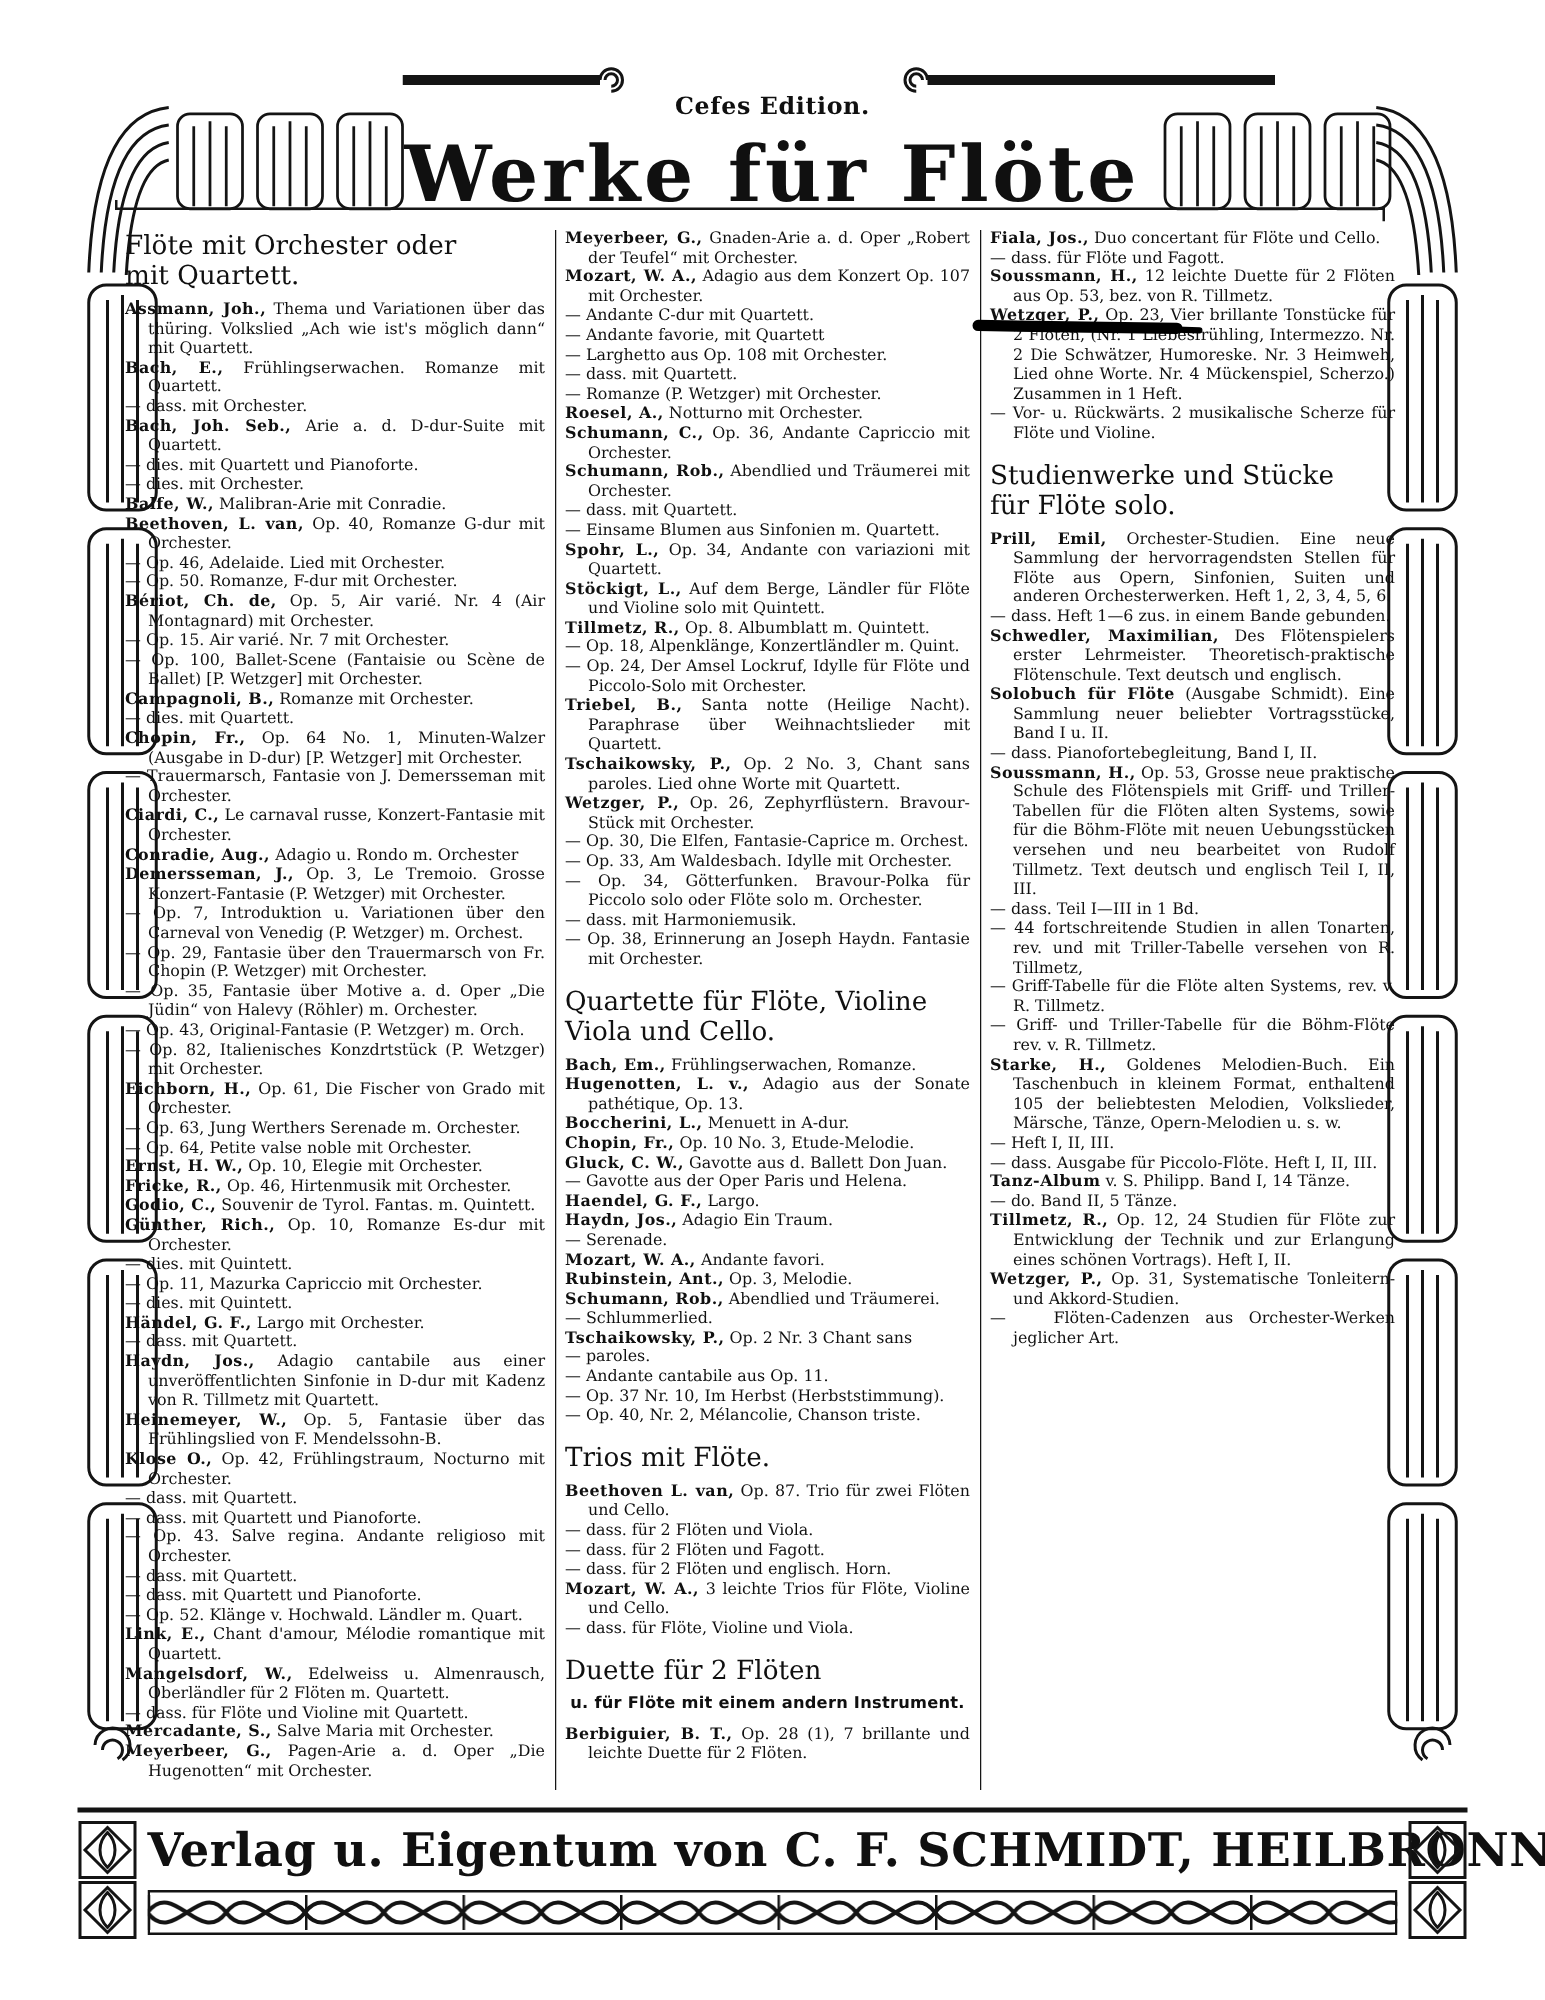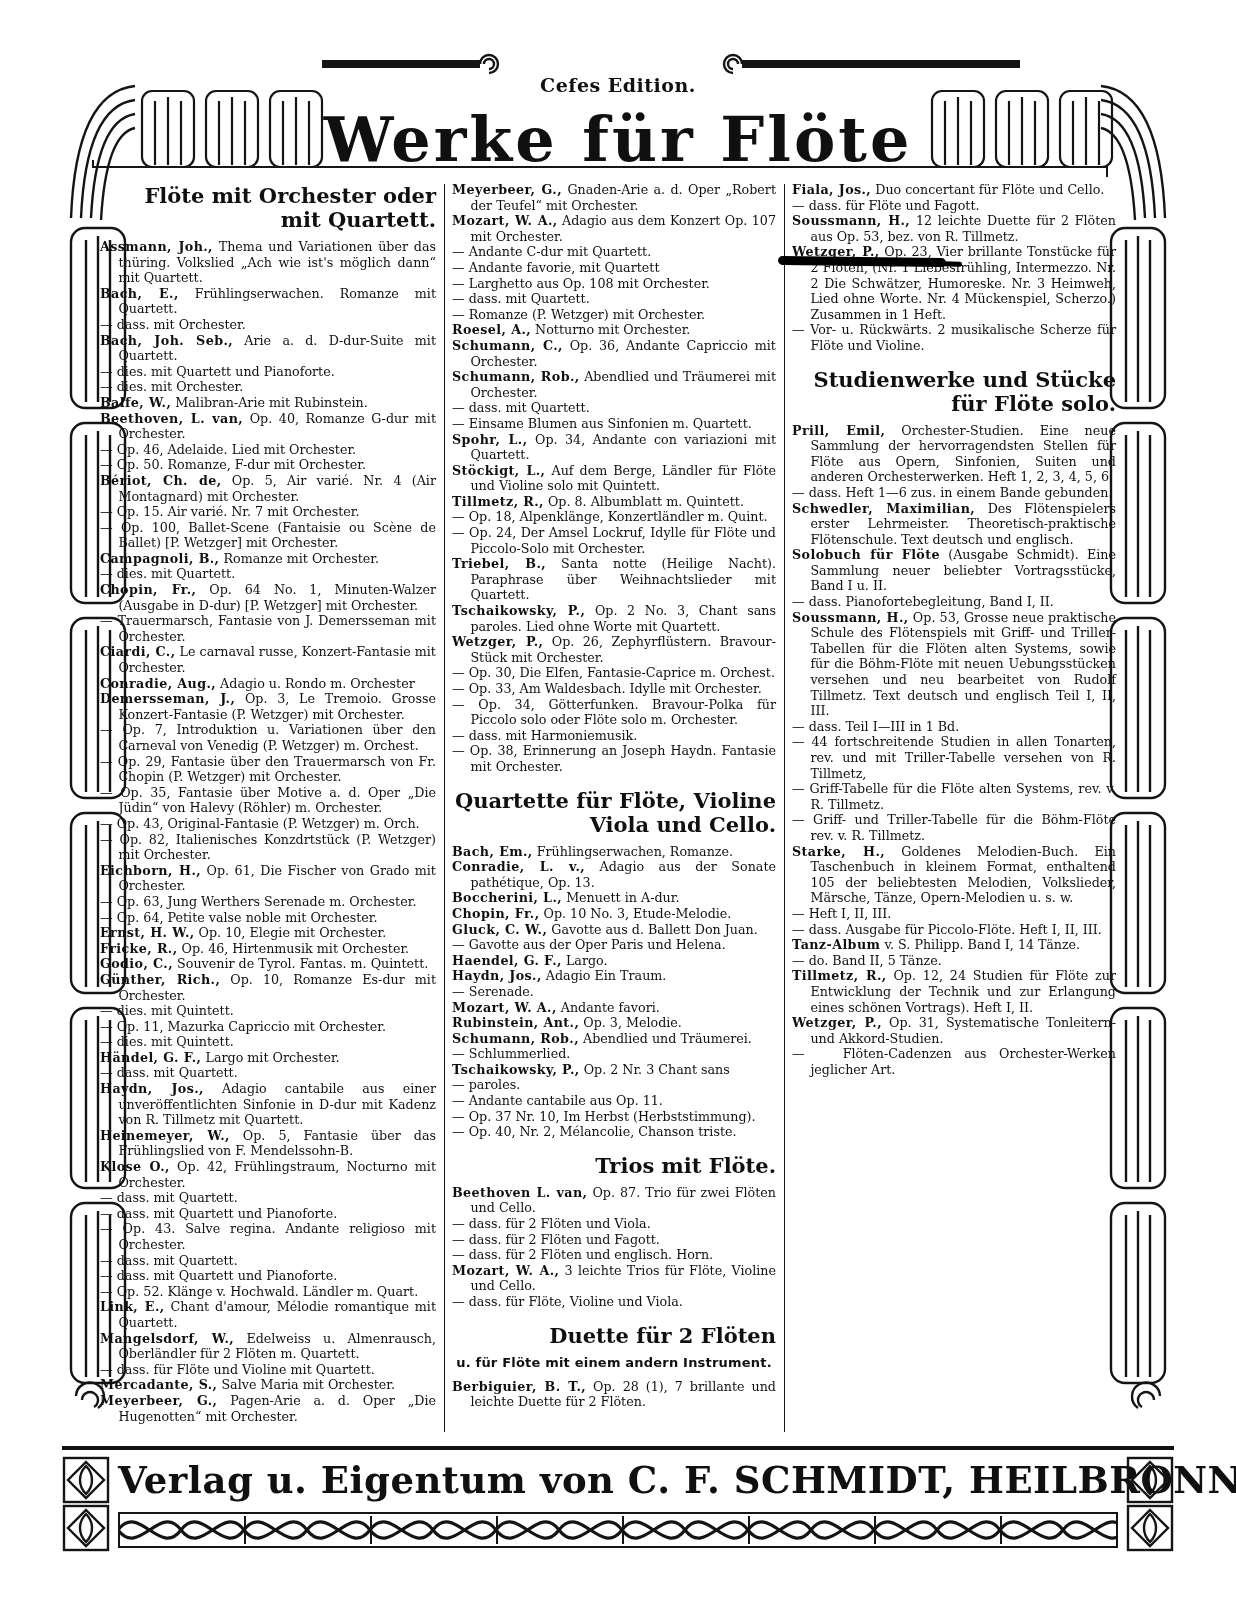--- a/index.html
+++ b/index.html
@@ -31,21 +31,21 @@
   .col{position:absolute;top:0;}
   .col1{left:0;width:336px;}
   .col2{left:352px;width:324px;}
   .col3{left:692px;width:324px;}
   .divider{position:absolute;top:2px;height:1248px;width:1px;background:#161616;}
   .div1{left:344px;}
   .div2{left:684px;}
   .entry{margin:0;padding-left:1.45em;text-indent:-1.45em;text-align:justify;
     font-size:12.7px;line-height:15.6px;position:relative;}
   .entry b{letter-spacing:0.4px;}
-  .sec-h{text-align:right;font-weight:bold;font-size:21px;line-height:24px;margin:14px 0 7px;}
+  .sec-h{text-align:left;font-weight:normal;font-size:21px;line-height:24px;margin:14px 0 7px;}
   .col .sec-h:first-child{margin-top:2px;}
   .sec-sub{text-align:center;font-weight:bold;font-size:13px;line-height:18px;
     font-family:"DejaVu Sans","Liberation Sans",sans-serif;margin:-1px 0 7px;letter-spacing:0.2px;}
   
   .ink{position:absolute;background:#000;display:block;}
   .ink1{left:-14px;top:13px;width:168px;height:9px;border-radius:5px;transform:rotate(0.8deg);}
   .ink2{left:118px;top:17px;width:52px;height:5px;border-radius:3px;transform:rotate(2deg);}
   
   .footer{position:absolute;left:62px;top:1446px;width:1112px;height:104px;border-top:4px solid #131313;}
   .footer-corner{position:absolute;top:6px;}
@@ -197,21 +197,21 @@
       <div class="sec-h">
         <div>Flöte mit Orchester oder</div>
         <div>mit Quartett.</div>
       </div>
       <p class="entry"><b>Assmann, Joh.,</b> <span>Thema und Variationen über das thüring. Volkslied „Ach wie ist's möglich dann“ mit Quartett.</span></p>
       <p class="entry"><b>Bach, E.,</b> <span>Frühlingserwachen. Romanze mit Quartett.</span></p>
       <p class="entry"><span>— dass. mit Orchester.</span></p>
       <p class="entry"><b>Bach, Joh. Seb.,</b> <span>Arie a. d. D-dur-Suite mit Quartett.</span></p>
       <p class="entry"><span>— dies. mit Quartett und Pianoforte.</span></p>
       <p class="entry"><span>— dies. mit Orchester.</span></p>
-      <p class="entry"><b>Balfe, W.,</b> <span>Malibran-Arie mit Rubinstein.</span></p>
+      <p class="entry"><b>Balfe, W.,</b> <span>Malibran-Arie mit Conradie.</span></p>
       <p class="entry"><b>Beethoven, L. van,</b> <span>Op. 40, Romanze G-dur mit Orchester.</span></p>
       <p class="entry"><span>— Op. 46, Adelaide. Lied mit Orchester.</span></p>
       <p class="entry"><span>— Op. 50. Romanze, F-dur mit Orchester.</span></p>
       <p class="entry"><b>Bériot, Ch. de,</b> <span>Op. 5, Air varié. Nr. 4 (Air Montagnard) mit Orchester.</span></p>
       <p class="entry"><span>— Op. 15. Air varié. Nr. 7 mit Orchester.</span></p>
       <p class="entry"><span>— Op. 100, Ballet-Scene (Fantaisie ou Scène de Ballet) [P. Wetzger] mit Orchester.</span></p>
       <p class="entry"><b>Campagnoli, B.,</b> <span>Romanze mit Orchester.</span></p>
       <p class="entry"><span>— dies. mit Quartett.</span></p>
       <p class="entry"><b>Chopin, Fr.,</b> <span>Op. 64 No. 1, Minuten-Walzer (Ausgabe in D-dur) [P. Wetzger] mit Orchester.</span></p>
       <p class="entry"><span>— Trauermarsch, Fantasie von J. Demersseman mit Orchester.</span></p>
@@ -275,21 +275,21 @@
       <p class="entry"><span>— Op. 30, Die Elfen, Fantasie-Caprice m. Orchest.</span></p>
       <p class="entry"><span>— Op. 33, Am Waldesbach. Idylle mit Orchester.</span></p>
       <p class="entry"><span>— Op. 34, Götterfunken. Bravour-Polka für Piccolo solo oder Flöte solo m. Orchester.</span></p>
       <p class="entry"><span>— dass. mit Harmoniemusik.</span></p>
       <p class="entry"><span>— Op. 38, Erinnerung an Joseph Haydn. Fantasie mit Orchester.</span></p>
       <div class="sec-h">
         <div>Quartette für Flöte, Violine</div>
         <div>Viola und Cello.</div>
       </div>
       <p class="entry"><b>Bach, Em.,</b> <span>Frühlingserwachen, Romanze.</span></p>
-      <p class="entry"><b>Conradie, L. v.,</b> <span>Adagio aus der Sonate pathétique, Op. 13.</span></p>
+      <p class="entry"><b>Hugenotten, L. v.,</b> <span>Adagio aus der Sonate pathétique, Op. 13.</span></p>
       <p class="entry"><b>Boccherini, L.,</b> <span>Menuett in A-dur.</span></p>
       <p class="entry"><b>Chopin, Fr.,</b> <span>Op. 10 No. 3, Etude-Melodie.</span></p>
       <p class="entry"><b>Gluck, C. W.,</b> <span>Gavotte aus d. Ballett Don Juan.</span></p>
       <p class="entry"><span>— Gavotte aus der Oper Paris und Helena.</span></p>
       <p class="entry"><b>Haendel, G. F.,</b> <span>Largo.</span></p>
       <p class="entry"><b>Haydn, Jos.,</b> <span>Adagio Ein Traum.</span></p>
       <p class="entry"><span>— Serenade.</span></p>
       <p class="entry"><b>Mozart, W. A.,</b> <span>Andante favori.</span></p>
       <p class="entry"><b>Rubinstein, Ant.,</b> <span>Op. 3, Melodie.</span></p>
       <p class="entry"><b>Schumann, Rob.,</b> <span>Abendlied und Träumerei.</span></p>

